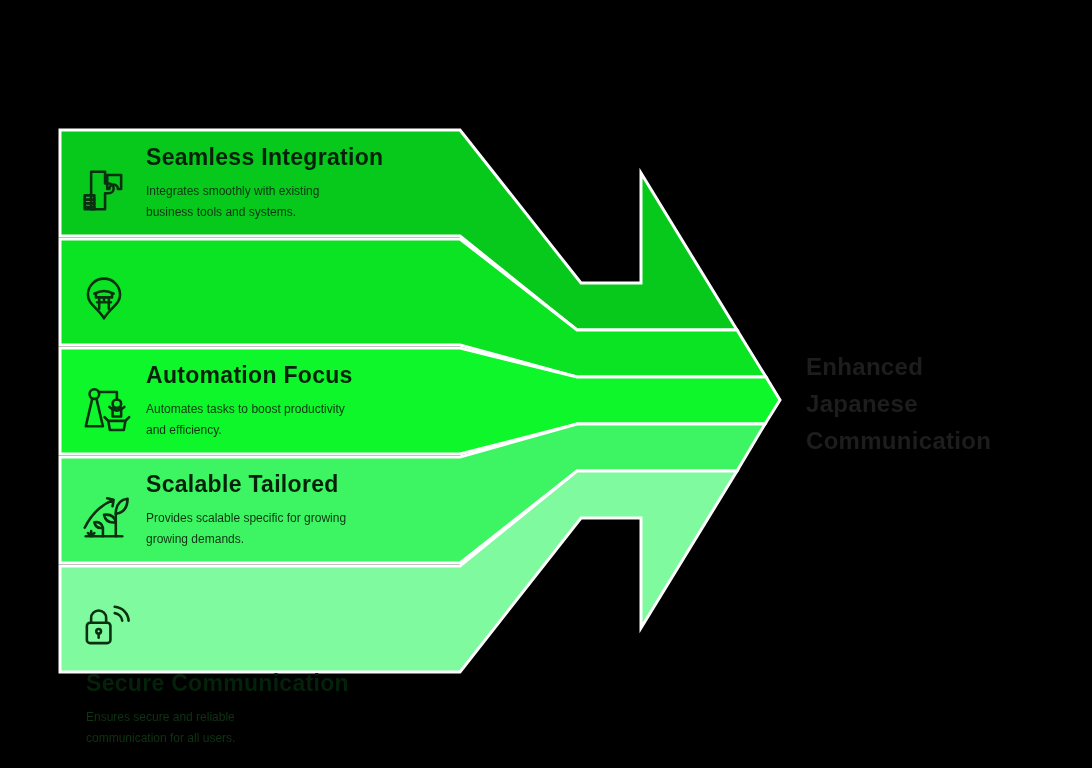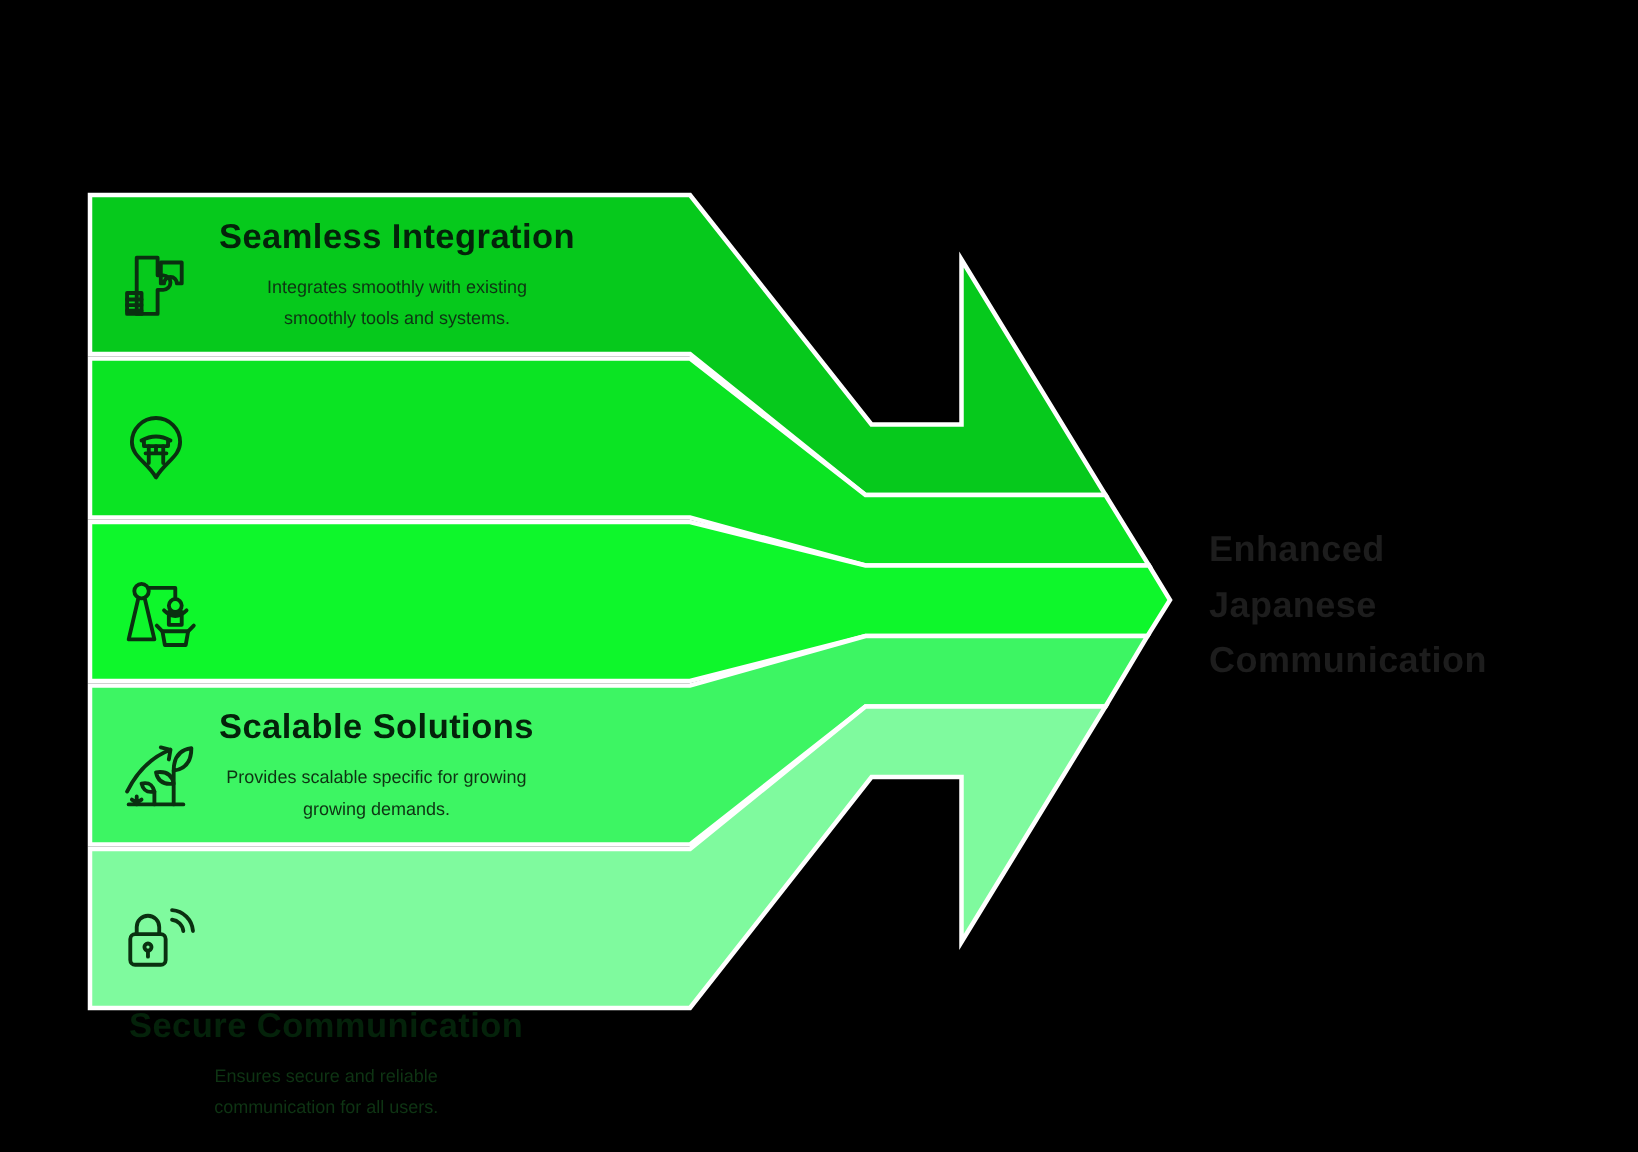--- a/index.html
+++ b/index.html
@@ -1,20 +1,20 @@
 <!DOCTYPE html>
 <html style="--background: #000000; --divider: #ffffff; --icon-stroke: #0a3010; --step-title: #04220a; --step-desc: #0e3413; --result: #1d1d1d;"><head>
 <meta charset="utf-8">
 <style>
   html,body{margin:0;padding:0;}
   body{background:var(--background,#000);font-family:"Liberation Sans",sans-serif;}
   .stage{position:relative;width:1092px;height:768px;overflow:hidden;background:var(--background,#000);}
   .arrow-svg{position:absolute;left:0;top:0;width:1092px;height:768px;}
   .arrow-svg polygon{stroke:var(--divider,#fff);stroke-width:3;stroke-linejoin:miter;}
-  .band-content{position:absolute;left:74px;width:480px;height:106px;display:flex;align-items:flex-start;text-align:center;}
+  .band-content{position:absolute;left:74px;width:480px;height:106px;display:flex;align-items:flex-start;}
   .band-icon{flex:0 0 60px;width:60px;height:60px;margin-top:30px;}
   .band-icon *{fill:none;stroke:var(--icon-stroke,#0a3010);stroke-width:2.4;stroke-linecap:round;stroke-linejoin:round;}
   .band-text{margin-left:12px;padding-top:13px;}
   .band-title{margin:0;font-size:23px;line-height:28px;font-weight:700;letter-spacing:.3px;color:var(--step-title,#04220a);}
   .band-desc{margin:10px 0 0 0;font-size:12px;line-height:20.5px;font-weight:400;color:var(--step-desc,#0e3413);}
   .band-desc .line{display:block;}
   .result-label{position:absolute;left:806px;top:348px;width:286px;font-size:24px;line-height:37px;font-weight:700;letter-spacing:.3px;color:var(--result,#1d1d1d);}
   .result-label .line{display:block;}
 </style>
 </head>
@@ -34,21 +34,21 @@
     <svg class="band-icon" viewBox="0 0 56 56">
       <path d="M16 11 h13 v11 h3.5 a4.5 4.5 0 0 1 0 9 H29 v15 H16 z"></path>
       <path d="M31 14 h13 v13 h-3 a4 4 0 0 0 -8 0 h-2 z"></path>
       <rect x="10" y="33" width="9" height="13"></rect>
       <path d="M10 37 h9 M10 40.5 h9 M10 44 h9"></path>
     </svg>
     <div class="band-text">
       <h2 class="band-title">Seamless Integration</h2>
       <p class="band-desc">
         <span class="line">Integrates smoothly with existing</span>
-        <span class="line">smoothly tools and systems.</span>
+        <span class="line">business tools and systems.</span>
       </p>
     </div>
   </div>
 
   <div class="band-content" style="top:239px;">
     <svg class="band-icon" viewBox="0 0 56 56">
       <path d="M28 9 a15 15 0 0 1 15 15 c0 9 -9 12 -15 22 c-6 -10 -15 -13 -15 -22 a15 15 0 0 1 15 -15 z"></path>
       <path d="M19 23 q9 -5 18 0"></path>
       <path d="M20.5 23 v3.5 h15 v-3.5"></path>
       <path d="M23.5 26.5 v10.5 M32.5 26.5 v10.5 M21.5 31 h13 M28 26.5 v4.5"></path>
@@ -59,35 +59,42 @@
     <svg class="band-icon" viewBox="0 0 56 56">
       <circle cx="19" cy="15" r="4.5"></circle>
       <path d="M17 19.5 l-6 25.5 h16 l-6 -25.5"></path>
       <path d="M23 13 h17 v7"></path>
       <circle cx="40" cy="24" r="4"></circle>
       <path d="M33 27 q7 7 14 0"></path>
       <rect x="36" y="28" width="8" height="8"></rect>
       <path d="M32 40 h16 l-1.5 8.5 h-13 z"></path>
       <path d="M32 40 l-3.5 -3.5 M48 40 l3.5 -3.5"></path>
     </svg>
+    <div class="band-text">
+      <h2 class="band-title">Automation Focus</h2>
+      <p class="band-desc">
+        <span class="line">Automates tasks to boost productivity</span>
+        <span class="line">and efficiency.</span>
+      </p>
+    </div>
   </div>
 
   <div class="band-content" style="top:457px;">
     <svg class="band-icon" viewBox="0 0 56 56">
       <path d="M11 46 h34"></path>
       <path d="M39 46 V25"></path>
       <path d="M39 25 c0 -9 4 -13 11 -14 c0 9 -4 13 -11 14 z"></path>
       <path d="M39 33 c-7 1 -10 -2 -11 -7 c7 -1 10 2 11 7 z"></path>
       <path d="M27 46 v-8"></path>
       <path d="M27 38 c-5 1 -7 -1 -8 -5 c5 -1 7 1 8 5 z"></path>
       <path d="M16 46 v-5 M13 43 l3 2 M19 43 l-3 2"></path>
       <path d="M10 38 C16 26 24 17 37 12 M37 12 l-6 -1.5 M37 12 l-1 6"></path>
     </svg>
     <div class="band-text">
-      <h2 class="band-title">Scalable Solutions</h2>
+      <h2 class="band-title">Scalable Tailored</h2>
       <p class="band-desc">
         <span class="line">Provides scalable specific for growing</span>
         <span class="line">growing demands.</span>
       </p>
     </div>
   </div>
 
   <div class="band-content" style="top:566px;flex-direction:column;">
     <svg class="band-icon" viewBox="0 0 56 56">
       <rect x="12" y="25" width="22" height="19" rx="3"></rect>

